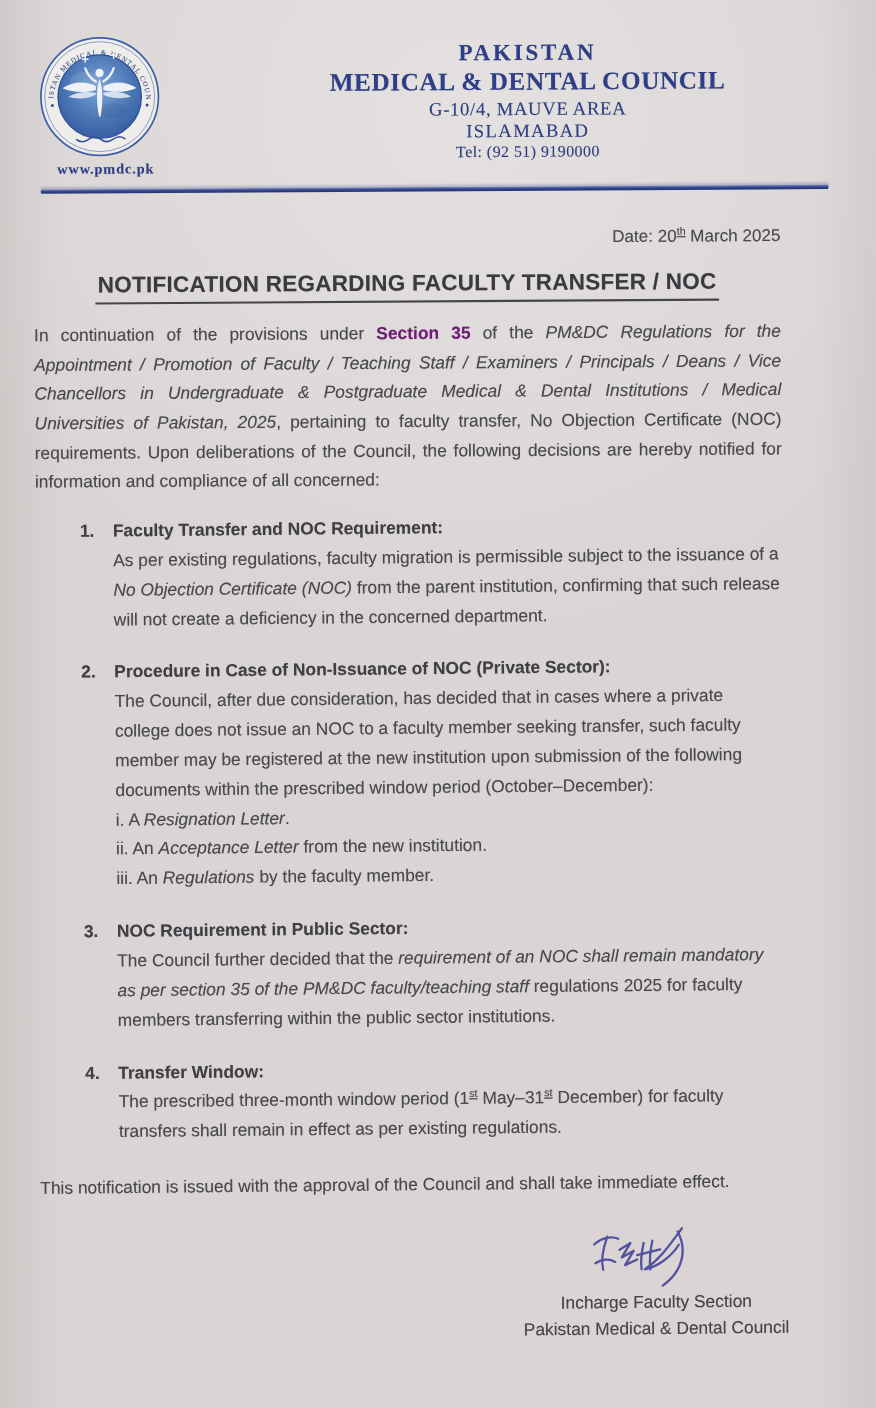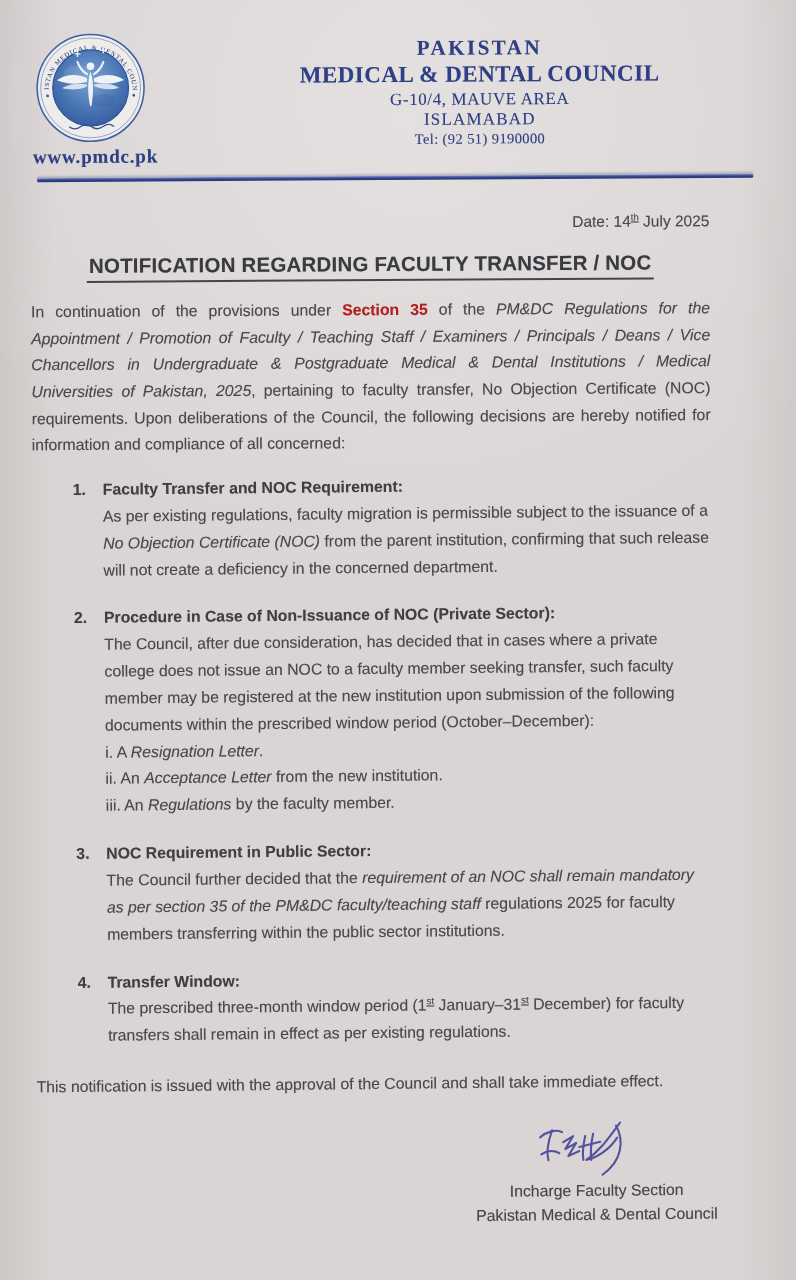--- a/index.html
+++ b/index.html
@@ -13,22 +13,22 @@
     font-family:"Liberation Sans", sans-serif;
     color:#46464d;
   }
   .sheet{position:absolute;inset:0;transform:rotate(-0.35deg);}
   .scan-text{text-shadow:0 0 0.7px rgba(70,70,77,.38);}
 
   
   .letterhead{display:flex;align-items:flex-start;padding:30px 42px 0 36px;}
   .logo-wrap{width:140px;flex:0 0 auto;}
   .seal{display:block;margin-left:2px;}
-  .website{font-family:"Liberation Serif", serif;color:#2e3f8a;font-size:19px;
-           letter-spacing:.8px;margin-top:2px;margin-left:0;font-weight:600;}
+  .website{font-family:"Liberation Serif", serif;color:#2e3f8a;font-size:13px;
+           letter-spacing:.8px;margin-top:2px;margin-left:19px;font-weight:600;}
   .org{flex:1;text-align:center;color:#2e3f8a;font-family:"Liberation Serif", serif;
        padding-top:6px;margin-left:40px;margin-right:4px;line-height:1.18;}
   .org-l1{font-size:21px;font-weight:bold;letter-spacing:2.5px;}
   .org-l2{font-size:23px;font-weight:bold;letter-spacing:.5px;white-space:nowrap;}
   .org-l3{font-size:17px;letter-spacing:.6px;margin-top:2px;}
   .org-l4{font-size:17px;letter-spacing:1.2px;}
   .org-l5{font-size:14.5px;letter-spacing:.4px;margin-top:1px;}
 
   .rule{margin:10px 40px 0 40px;height:4px;background:linear-gradient(#7d8bbd,#2e3f8a 55%,#27376f);
         border-radius:1px;box-shadow:0 -2px 2px rgba(46,63,138,.25);}
@@ -41,21 +41,21 @@
          letter-spacing:.2px;border-bottom:2.5px solid #44444b;padding:0 2px 3px 2px;}
   .intro{margin-top:16px;font-size:15.8px;line-height:1.69;text-align:justify;color:#48484f;}
 
   .lower{transform:rotate(-0.22deg);transform-origin:40px center;}
   .items{margin-top:18px;}
   .item{display:flex;margin-bottom:21px;}
   .item-num{flex:0 0 30px;margin-left:42px;font-weight:700;color:#3e3e45;
             font-size:15.8px;line-height:1.7;}
   .item-body{flex:1;font-size:15.8px;line-height:1.7;color:#48484f;}
   .item-heading{font-weight:700;color:#3e3e45;}
-  .seg-b{font-weight:700;color:#b91c1c;}
+  .seg-b{font-weight:700;color:#701a75;}
   .seg-i{font-style:italic;}
   sup{font-size:.62em;vertical-align:super;line-height:0;text-decoration:underline;}
 
   .closing{margin-top:28px;font-size:15.8px;color:#48484f;}
 
   
   .sig-block{width:264px;margin:26px -12px 0 auto;text-align:center;}
   .sig-ink{display:block;margin:0 auto 0 auto;transform:translateX(-10px);}
   .sig-line{font-size:15.8px;line-height:1.5;white-space:nowrap;color:#44444b;}
 </style>
@@ -105,21 +105,21 @@
       <div class="org-l1">PAKISTAN</div>
       <div class="org-l2">MEDICAL &amp; DENTAL COUNCIL</div>
       <div class="org-l3">G-10/4, MAUVE AREA</div>
       <div class="org-l4">ISLAMABAD</div>
       <div class="org-l5">Tel: (92 51) 9190000</div>
     </div>
   </div>
   <div class="rule"></div>
 
   <div class="content scan-text">
-    <div class="date-line"><span>Date: 14</span><sup>th</sup><span> July 2025</span></div>
+    <div class="date-line"><span>Date: 20</span><sup>th</sup><span> March 2025</span></div>
 
     <div class="title-wrap">
       <div class="title">NOTIFICATION REGARDING FACULTY TRANSFER / NOC</div>
     </div>
 
     <p class="intro"><span>In continuation of the provisions under </span><span class="seg-b">Section 35</span><span> of the </span><span class="seg-i">PM&amp;DC Regulations for the Appointment / Promotion of Faculty / Teaching Staff / Examiners / Principals / Deans / Vice Chancellors in Undergraduate &amp; Postgraduate Medical &amp; Dental Institutions / Medical Universities of Pakistan, 2025</span><span>, pertaining to faculty transfer, No Objection Certificate (NOC) requirements. Upon deliberations of the Council, the following decisions are hereby notified for information and compliance of all concerned:</span></p>
 
     <div class="lower">
       <div class="items">
 
@@ -147,21 +147,21 @@
           <div class="item-body">
             <div class="item-heading">NOC Requirement in Public Sector:</div>
             <div><span>The Council further decided that the </span><span class="seg-i">requirement of an NOC shall remain mandatory as per section 35 of the PM&amp;DC faculty/teaching staff</span><span> regulations 2025 for faculty members transferring within the public sector institutions.</span></div>
           </div>
         </div>
 
         <div class="item">
           <div class="item-num">4.</div>
           <div class="item-body">
             <div class="item-heading">Transfer Window:</div>
-            <div><span>The prescribed three-month window period (1</span><sup>st</sup><span> January–31</span><sup>st</sup><span> December) for faculty transfers shall remain in effect as per existing regulations.</span></div>
+            <div><span>The prescribed three-month window period (1</span><sup>st</sup><span> May–31</span><sup>st</sup><span> December) for faculty transfers shall remain in effect as per existing regulations.</span></div>
           </div>
         </div>
 
       </div>
 
       <p class="closing">This notification is issued with the approval of the Council and shall take immediate effect.</p>
 
       <div class="sig-block">
         <svg class="sig-ink" width="112" height="62" viewBox="0 0 112 62">
           <g stroke="#53529e" stroke-width="2.1" fill="none" stroke-linecap="round" stroke-linejoin="round">

